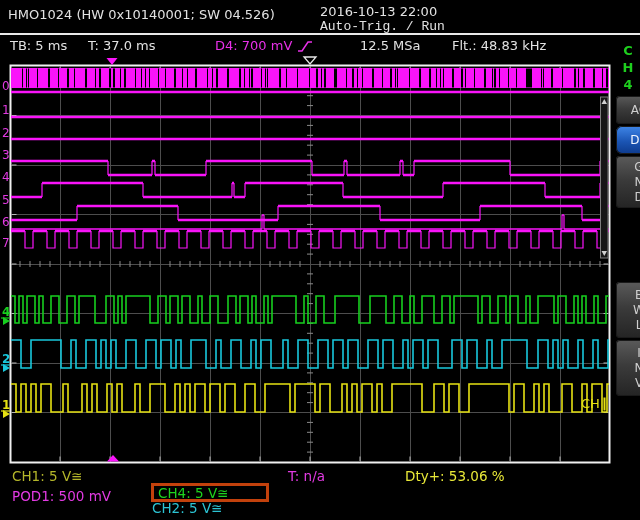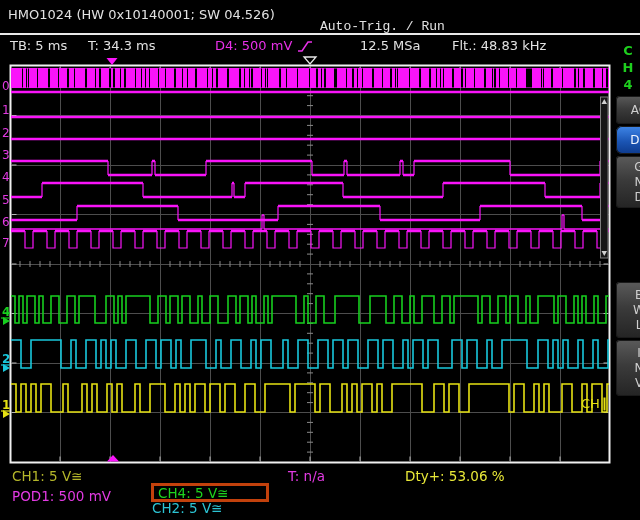--- a/index.html
+++ b/index.html
@@ -34,27 +34,28 @@
   .ch4box{position:absolute;left:151px;top:483px;width:118px;height:19px;border:3px solid #c2410c;
           box-sizing:border-box;display:flex;align-items:center;padding-left:4px;}
   svg text{font-family:"DejaVu Sans",sans-serif;}
 </style>
 </head>
 <body>
 
 <div class="screen">
 
   <div class="abs t-title">HMO1024 (HW 0x10140001; SW 04.526)</div>
+  <div class="abs t-date">2016-10-13 22:00</div>
   <div class="abs t-trig">Auto-Trig. / Run</div>
   <div class="abs sep"></div>
 
   <div class="st" style="left:10px">TB: 5 ms</div>
-  <div class="st" style="left:88px">T: 34.3 ms</div>
+  <div class="st" style="left:88px">T: 37.0 ms</div>
   <div class="st st-mag" style="left:215px">
-    <span>D4: 500 mV</span>
+    <span>D4: 700 mV</span>
     <svg width="16" height="14">
       <polyline points="1,12 5,12 11,3 15,3" fill="none" stroke="#e830e8" stroke-width="1.5"></polyline>
     </svg>
   </div>
   <div class="st" style="left:360px">12.5 MSa</div>
   <div class="st" style="left:452px">Flt.: 48.83 kHz</div>
 
   <svg id="wave" class="abs" style="left:0;top:0" width="640" height="520">
       <line x1="60" y1="66" x2="60" y2="462" stroke="#4d4d4d" stroke-width="1" shape-rendering="crispEdges"></line>
       <line x1="110" y1="66" x2="110" y2="462" stroke="#4d4d4d" stroke-width="1" shape-rendering="crispEdges"></line>

